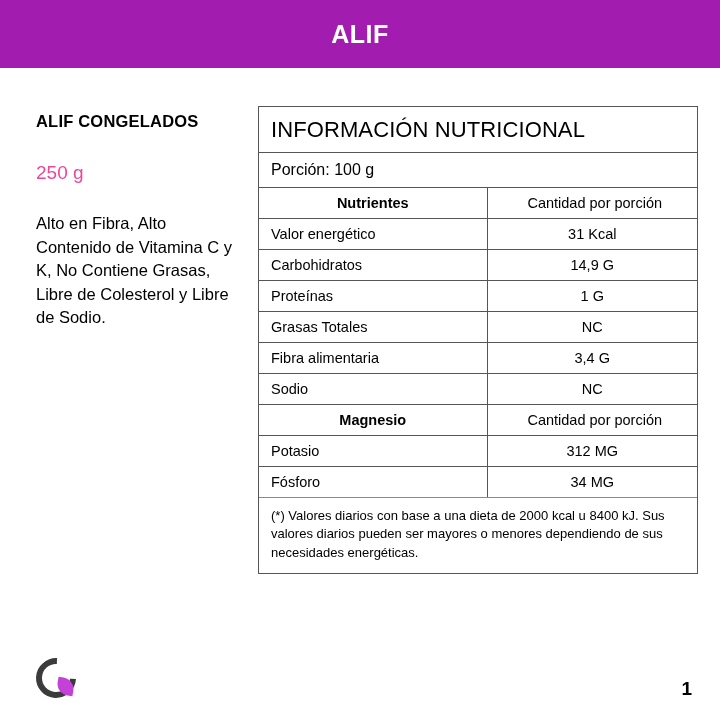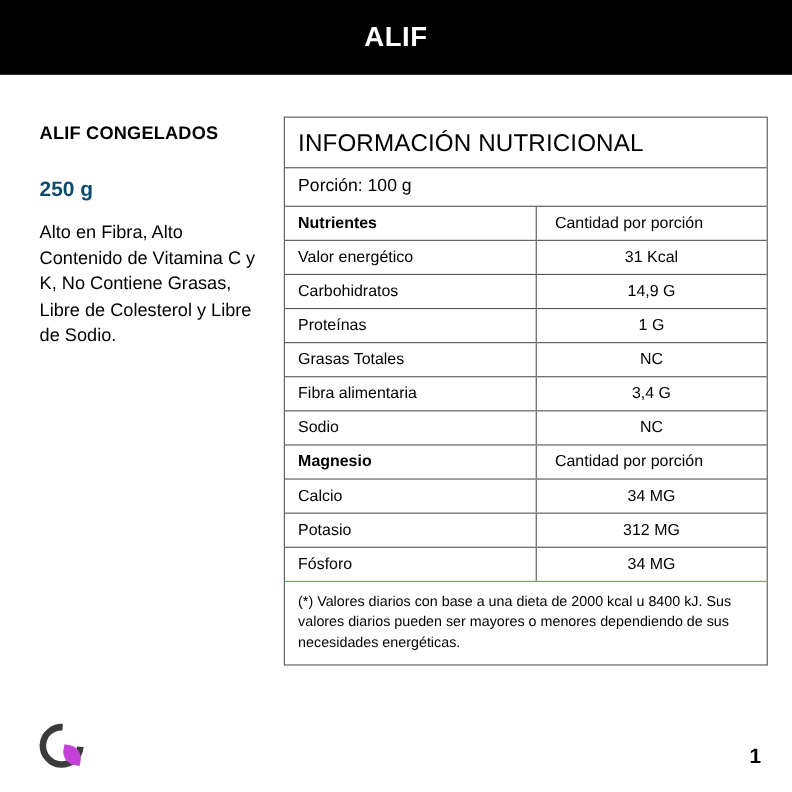--- a/index.html
+++ b/index.html
@@ -14,21 +14,21 @@
     font-family: "Liberation Sans", sans-serif;
     color: #000000;
     position: relative;
     overflow: hidden;
   }
 
   
   .header {
     width: 720px;
     height: 68px;
-    background: #000000;
+    background: #a21caf;
     display: flex;
     align-items: center;
     justify-content: center;
   }
   .header-title {
     color: #ffffff;
     font-size: 25px;
     font-weight: bold;
     letter-spacing: 0.5px;
   }
@@ -48,23 +48,23 @@
   }
   .product-name {
     font-size: 16.5px;
     font-weight: bold;
     line-height: 1.35;
     letter-spacing: 0.2px;
     margin-bottom: 30px;
   }
   .product-weight {
     font-size: 19px;
-    font-weight: bold;
-    color: #0c4a6e;
-    margin-bottom: 16px;
+    font-weight: normal;
+    color: #ec4899;
+    margin-bottom: 28px;
   }
   .attributes-label {
     font-size: 16.5px;
     font-weight: bold;
     margin-bottom: 1px;
   }
   .attributes-text {
     font-size: 16.5px;
     line-height: 1.42;
   }
@@ -100,21 +100,21 @@
   }
   table.nutri td.col-left {
     width: 228px;
   }
   table.nutri td.col-right {
     border-left: 1px solid #555555;
     text-align: center;
   }
   table.nutri tr.section td {
     font-weight: bold;
-    text-align: left;
+    text-align: center;
     font-size: 14.5px;
   }
   table.nutri tr.section td.col-right {
     font-weight: normal;
     padding-left: 17px;
   }
   table.nutri tr:last-child td {
     border-bottom: none;
   }
   .footnote {
@@ -214,24 +214,20 @@
         </tr>
         <tr>
           <td class="col-left">Sodio</td>
           <td class="col-right">NC</td>
         </tr>
         <tr class="section">
           <td class="col-left">Magnesio</td>
           <td class="col-right">Cantidad por porción</td>
         </tr>
         <tr>
-          <td class="col-left">Calcio</td>
-          <td class="col-right">34 MG</td>
-        </tr>
-        <tr>
           <td class="col-left">Potasio</td>
           <td class="col-right">312 MG</td>
         </tr>
         <tr>
           <td class="col-left">Fósforo</td>
           <td class="col-right">34 MG</td>
         </tr>
       </tbody>
     </table>
     <div class="footnote">(*) Valores diarios con base a una dieta de 2000 kcal u 8400 kJ. Sus valores diarios pueden ser mayores o menores dependiendo de sus necesidades energéticas.</div>

